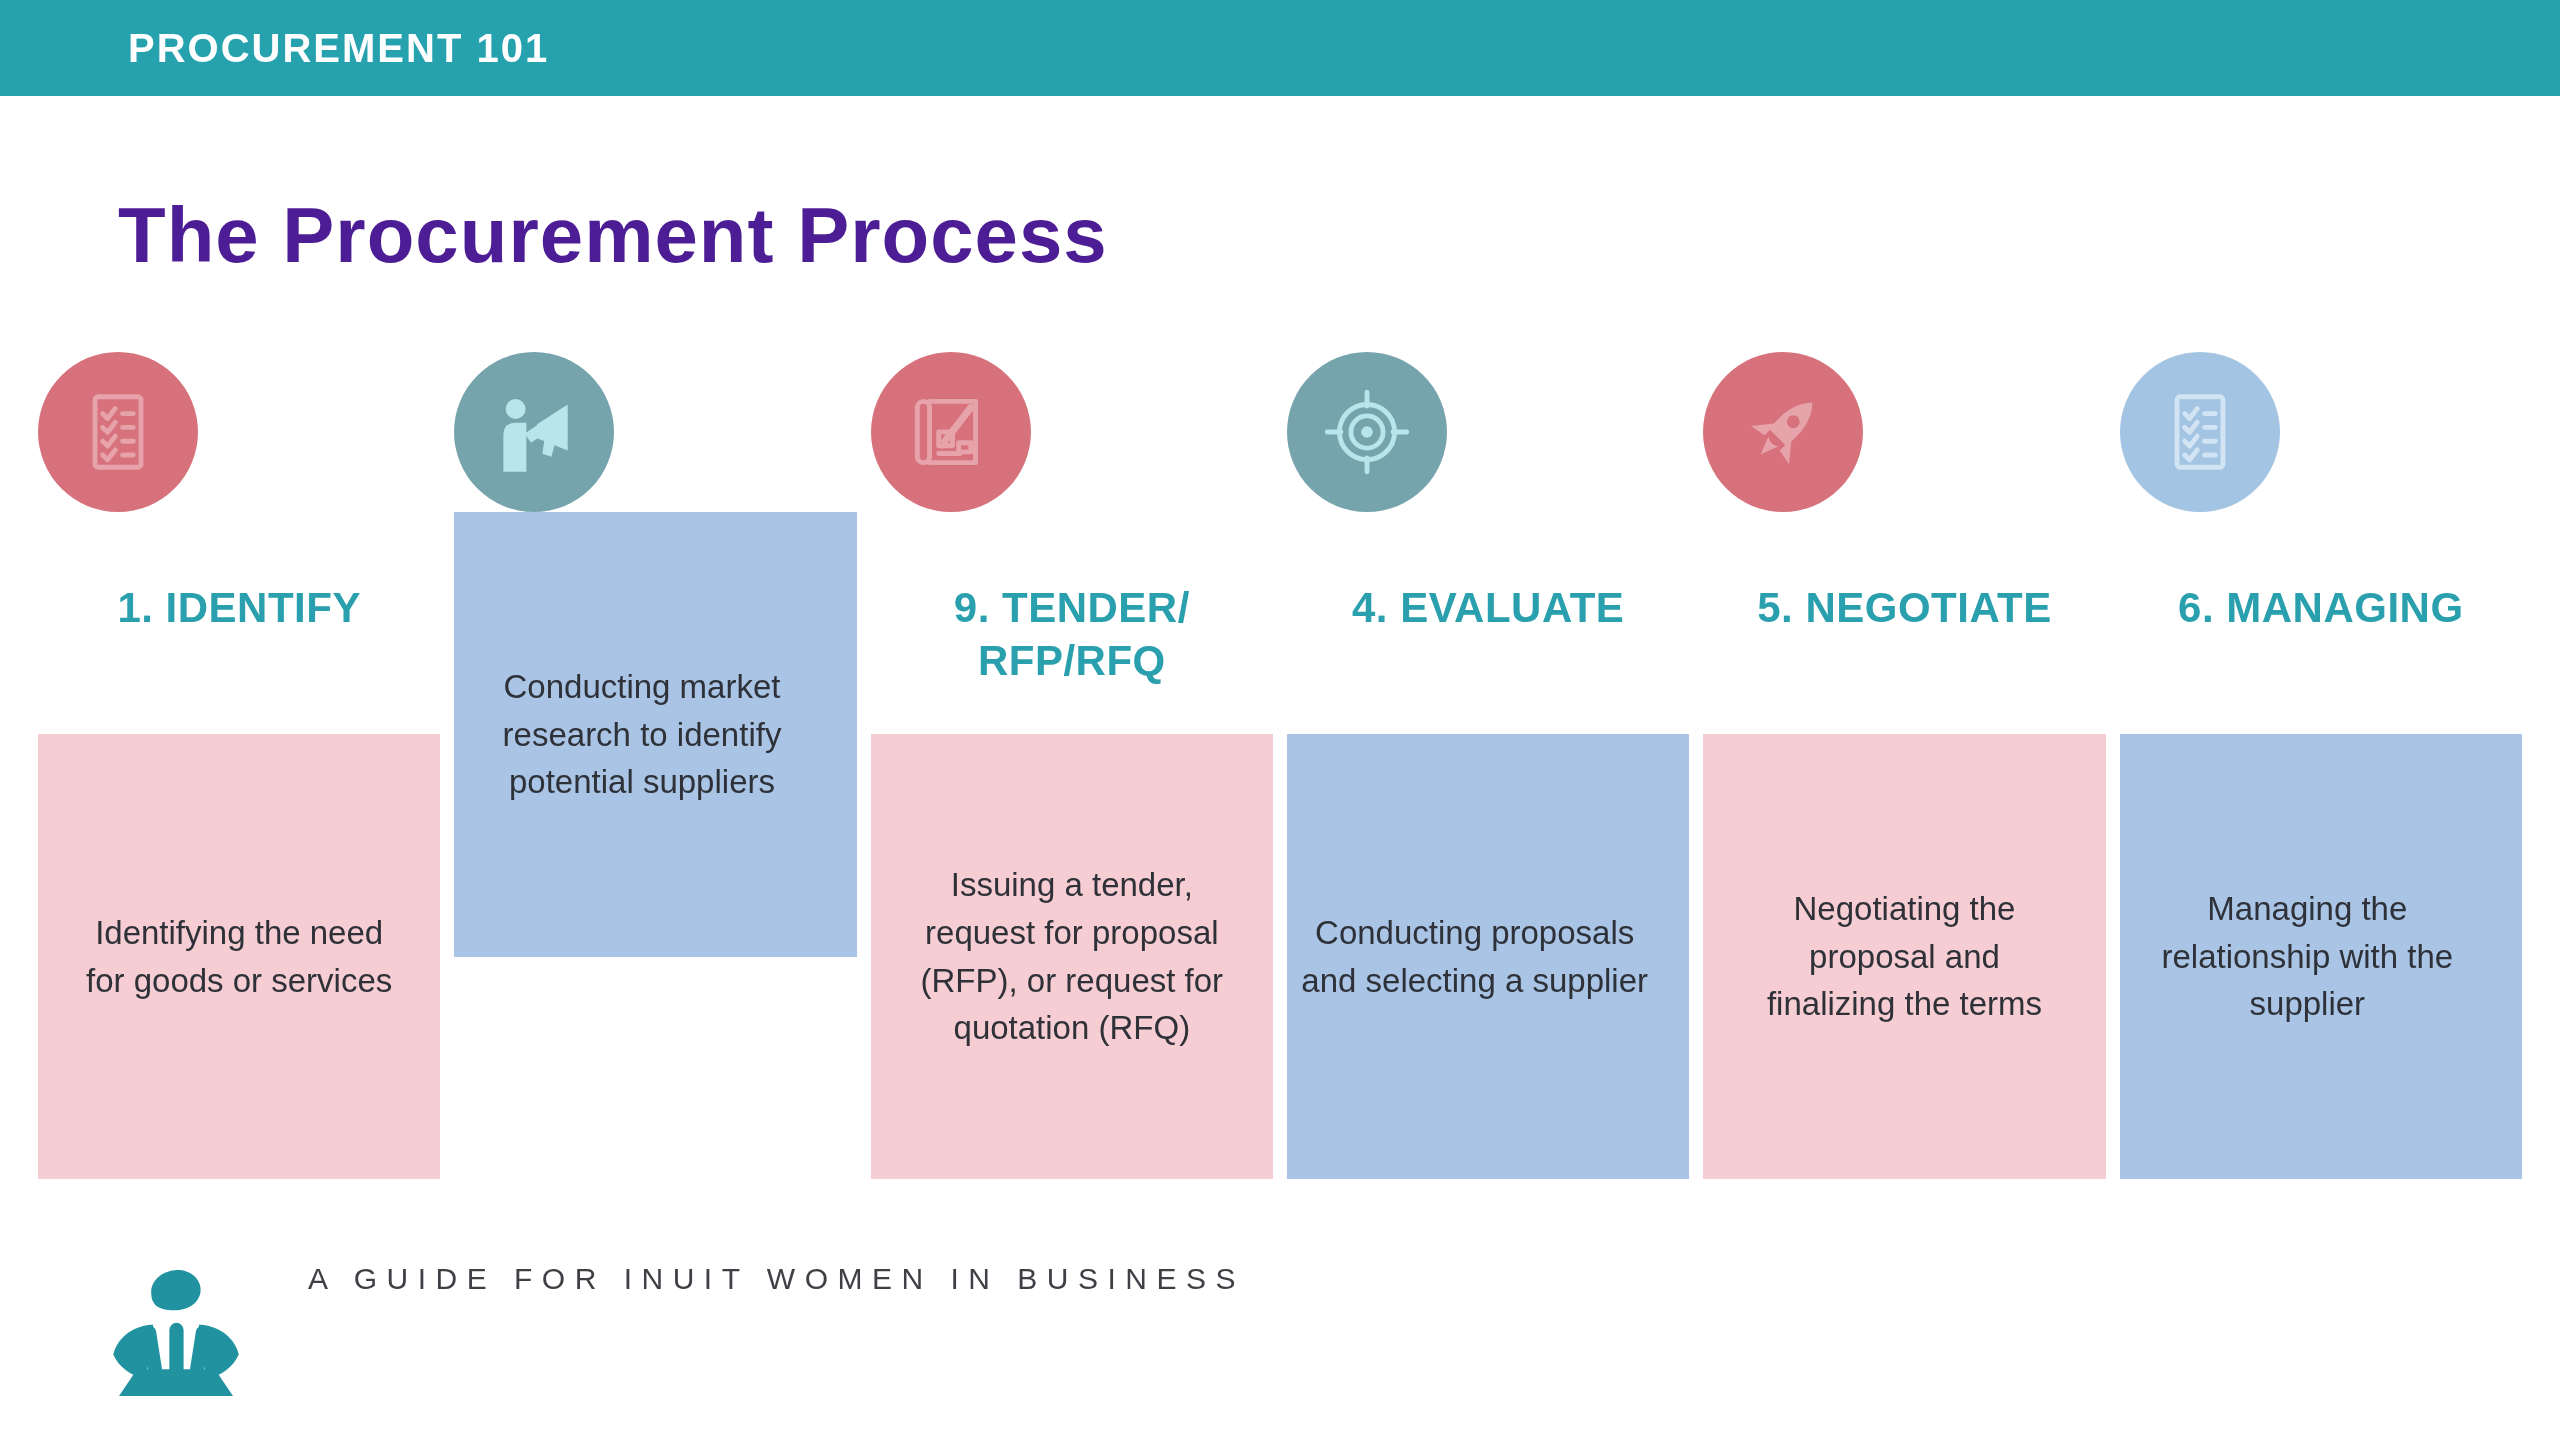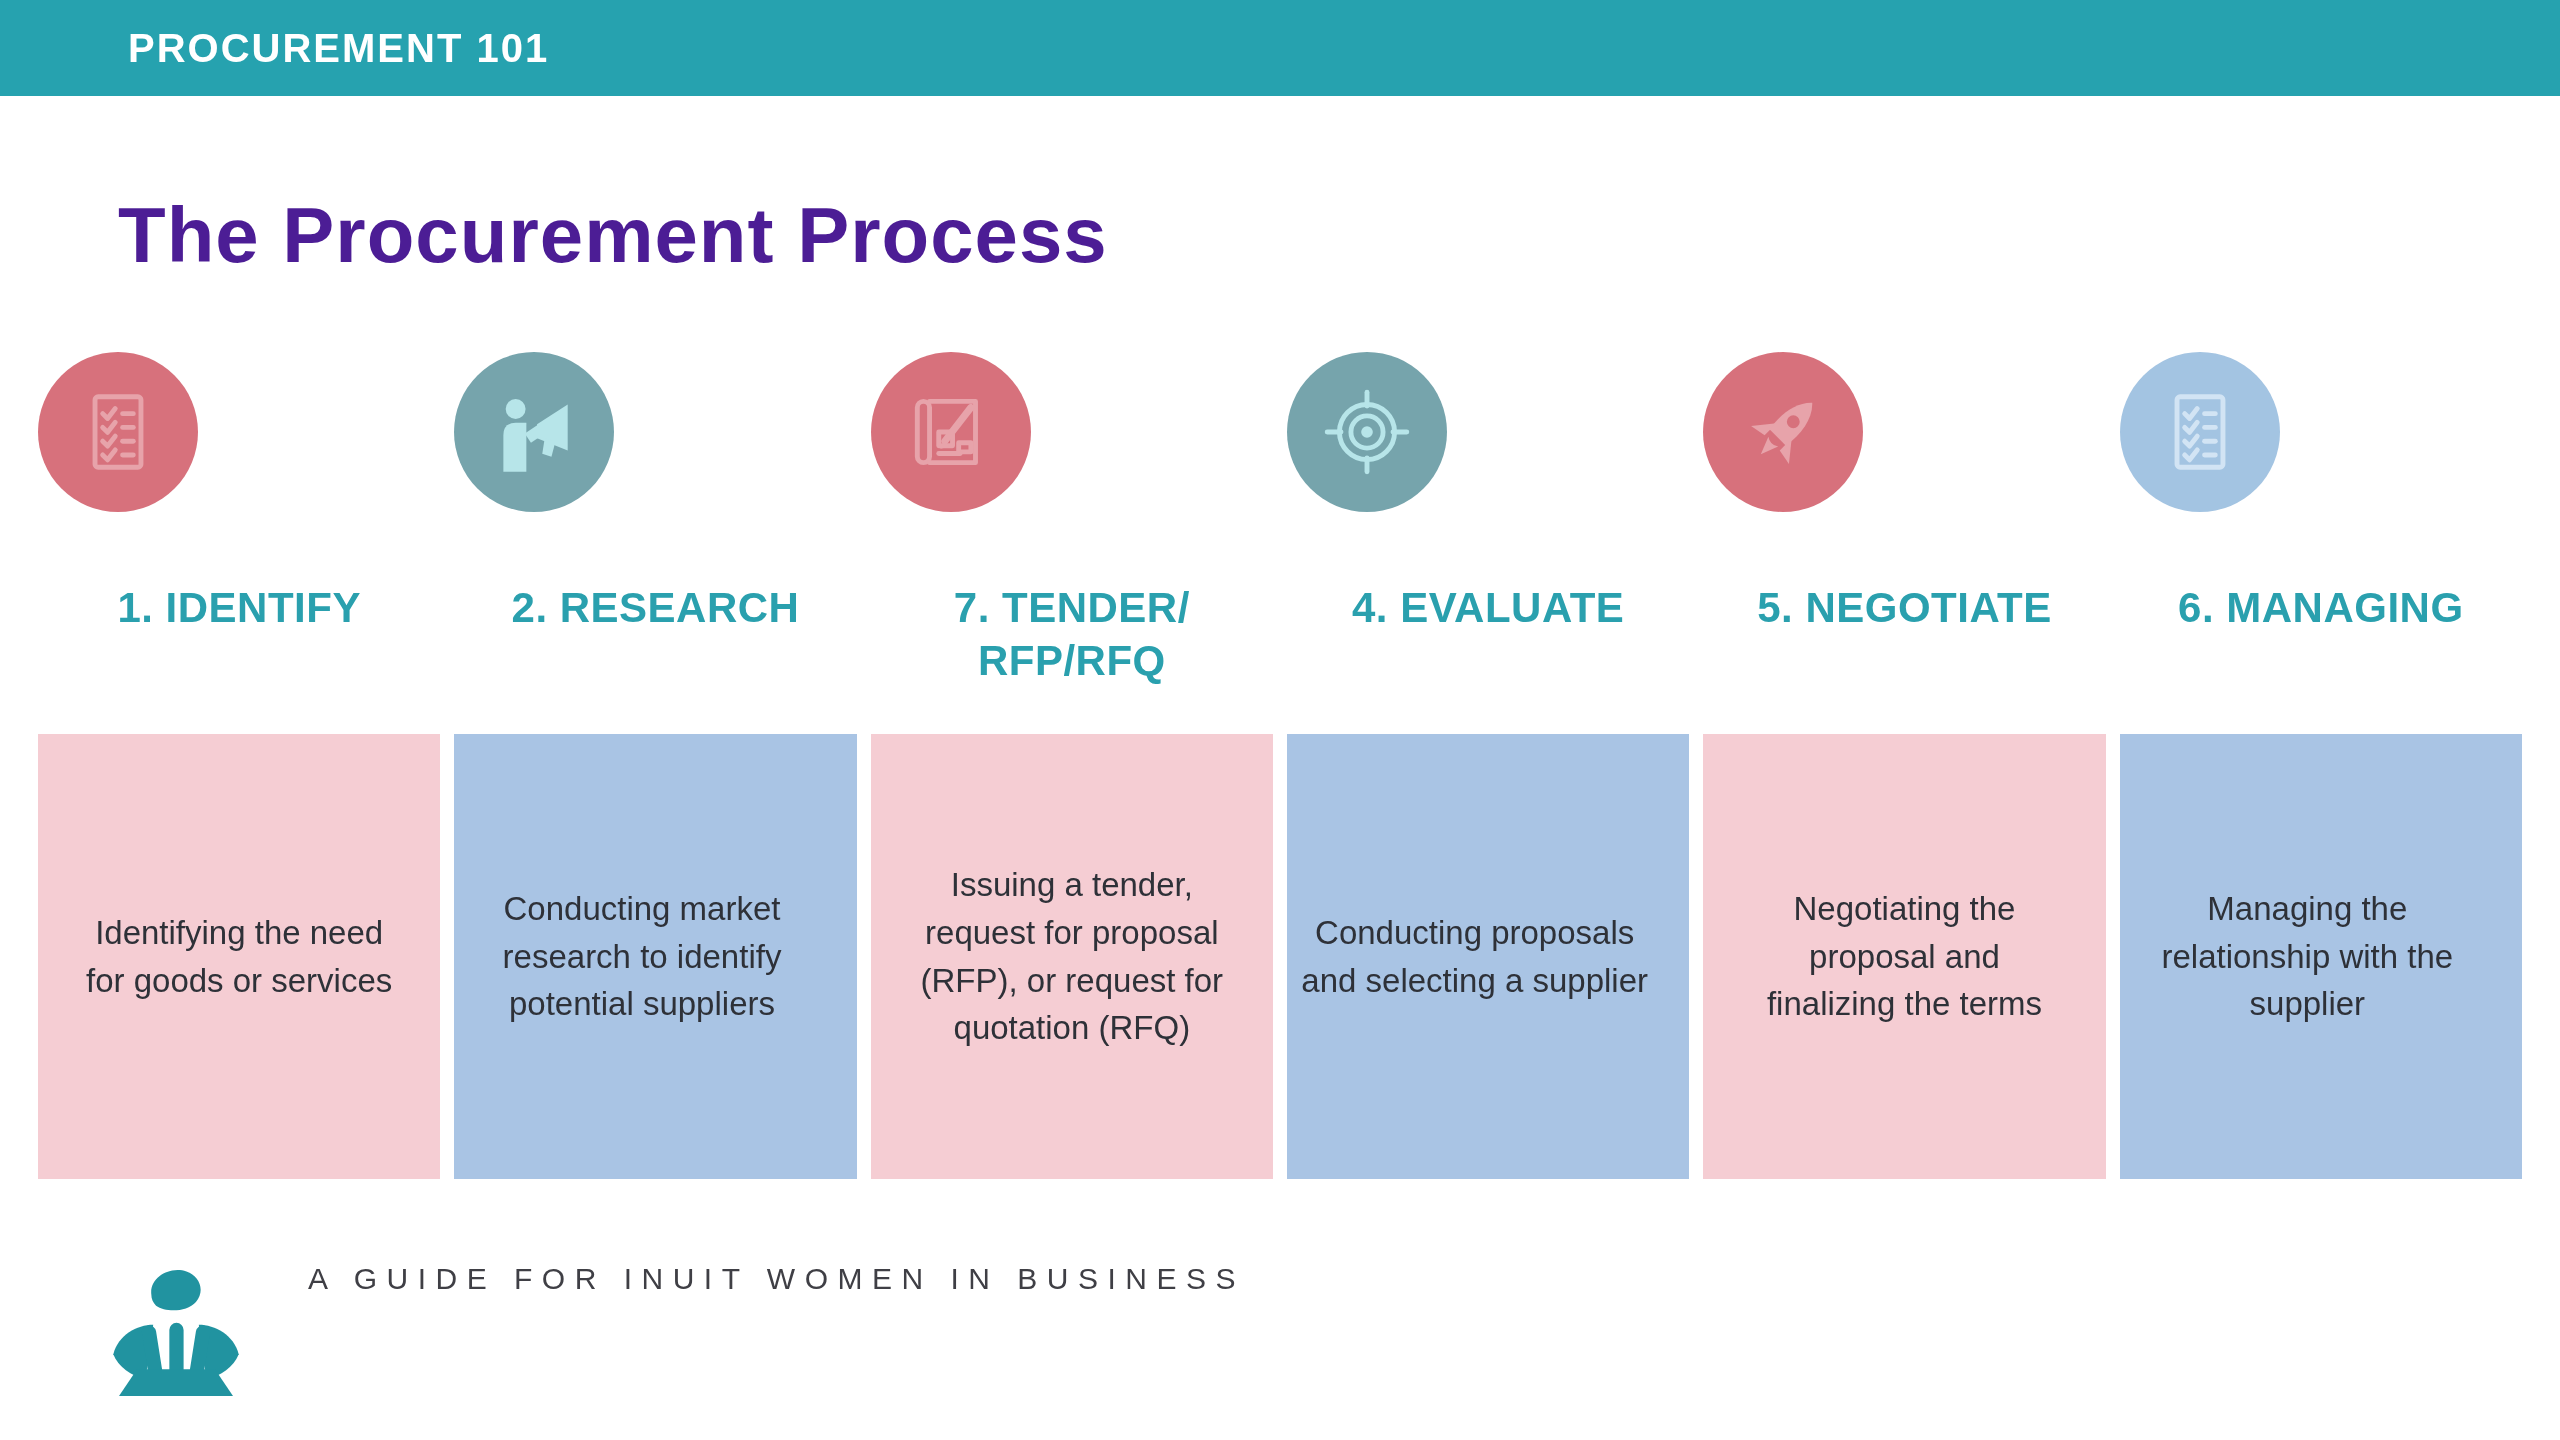--- a/index.html
+++ b/index.html
@@ -86,43 +86,39 @@
     <div class="step teal blue-box">
       <div class="circle">
         <svg viewBox="0 0 64 64">
           <circle class="fill" cx="20" cy="17" r="6.5"></circle>
           <path class="fill" d="M12,58 V34 Q12,26 20,26 H27 V58 Z"></path>
           <path class="fill" d="M26,33 L38,25 L42,31 L30,39 Z"></path>
           <path class="fill" d="M34,27 L54,14 L54,44 L34,36 Z"></path>
           <path class="fill" d="M39,36 l7,2.2 -2.6,10 -6,-2 Z"></path>
         </svg>
       </div>
-      <div class="step-label">
-        <span>2. RESEARCH</span>
-        <span></span>
-      </div>
       <div class="box">
         <p>Conducting market research to identify potential suppliers</p>
       </div>
     </div>
 
     <div class="step red pink-box">
       <div class="circle">
         <svg viewBox="0 0 64 64">
           <rect class="stroke" x="10" y="12" width="8" height="40" rx="4"></rect>
           <path class="stroke" d="M18,12 h30 v40 h-30"></path>
           <rect class="stroke" x="24" y="32" width="9" height="9"></rect>
           <rect class="stroke" x="37" y="39" width="8" height="6"></rect>
           <path class="stroke" d="M24,46 h14"></path>
           <line class="stroke thick" x1="28" y1="38" x2="45" y2="16"></line>
           <path class="fill" d="M25,43 l2.2,-5 4.4,3.4 Z"></path>
         </svg>
       </div>
       <div class="step-label">
-        <span>7. TENDER/</span>
+        <span>9. TENDER/</span>
         <span>RFP/RFQ</span>
       </div>
       <div class="box">
         <p>Issuing a tender, request for proposal (RFP), or request for quotation (RFQ)</p>
       </div>
     </div>
 
     <div class="step teal blue-box">
       <div class="circle">
         <svg viewBox="0 0 64 64">

